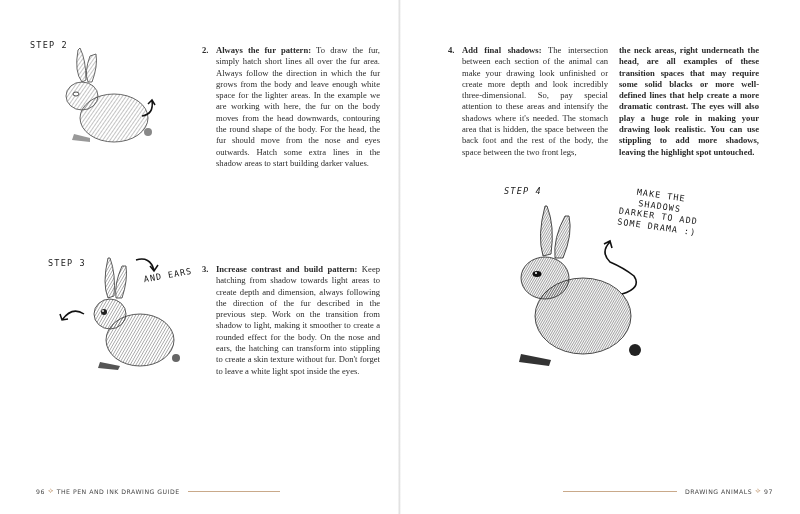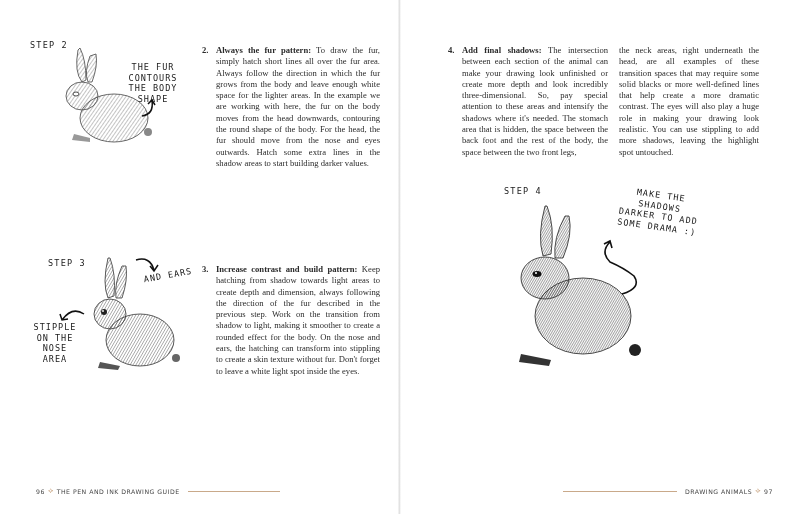--- a/index.html
+++ b/index.html
@@ -42,21 +42,20 @@
         </pattern>
       </defs>
     <path d="M28 8 Q24 30 32 40 L36 38 Q36 18 30 6Z" fill="url(#h2)" stroke="#444" stroke-width="0.8"></path>
     <path d="M40 14 Q34 30 38 40 L42 40 Q48 24 46 12Z" fill="url(#h2)" stroke="#444" stroke-width="0.8"></path>
     <ellipse cx="32" cy="54" rx="16" ry="14" fill="url(#h2)" stroke="#444" stroke-width="0.8"></ellipse>
     <ellipse cx="64" cy="76" rx="34" ry="24" fill="url(#h2)" stroke="#444" stroke-width="0.8"></ellipse>
     <ellipse cx="26" cy="52" rx="3" ry="2" fill="#fff" stroke="#222" stroke-width="0.8"></ellipse>
     <path d="M24 92 L40 96 L40 100 L22 98Z" fill="#999"></path>
     <circle cx="98" cy="90" r="4" fill="#888"></circle>
   </svg>
-  <div class="hand" style="left:118px; top:62px; width:70px;">THE FUR CONTOURS THE BODY SHAPE</div>
   <svg style="position:absolute; left:140px; top:98px;" width="18" height="20">
       <path d="M2 18 Q14 16 12 3 M8 6 L12 2 L15 7" fill="none" stroke="#111" stroke-width="1.5"></path>
     </svg>
 
   <div class="step-text" style="left:216px; top:45px; width:164px;">
     <span class="num">2.</span>
     <span class="lead">Always the fur pattern:</span>
     <span>To draw the fur, simply hatch short lines all over the fur area. Always follow the direction in which the fur grows from the body and leave enough white space for the lighter areas. In the example we are working with here, the fur on the body moves from the head downwards, contouring the round shape of the body. For the head, the fur should move from the nose and eyes outwards. Hatch some extra lines in the shadow areas to start building darker values.</span>
   </div>
 
@@ -73,21 +72,20 @@
     <ellipse cx="56" cy="86" rx="34" ry="26" fill="url(#h3)" stroke="#333" stroke-width="0.8"></ellipse>
     <circle cx="20" cy="58" r="3" fill="#222"></circle>
       <circle cx="19" cy="57" r="0.9" fill="#fff"></circle>
     <path d="M16 108 L36 112 L34 116 L14 114Z" fill="#555"></path>
     <circle cx="92" cy="104" r="4" fill="#666"></circle>
   </svg>
   <div class="hand" style="left:138px; top:270px; width:60px; transform:rotate(-10deg);">AND EARS</div>
   <svg style="position:absolute; left:134px; top:256px;" width="26" height="18">
       <path d="M2 4 Q16 0 20 14 M16 10 L20 15 L24 9" fill="none" stroke="#111" stroke-width="1.5"></path>
     </svg>
-  <div class="hand" style="left:30px; top:322px; width:50px;">STIPPLE ON THE NOSE AREA</div>
   <svg style="position:absolute; left:58px; top:308px;" width="28" height="16">
       <path d="M26 6 Q14 -2 4 12 M2 6 L4 12 L10 11" fill="none" stroke="#111" stroke-width="1.5"></path>
     </svg>
 
   <div class="step-text" style="left:216px; top:264px; width:164px;">
     <span class="num">3.</span>
     <span class="lead">Increase contrast and build pattern:</span>
     <span>Keep hatching from shadow towards light areas to create depth and dimension, always following the direction of the fur described in the previous step. Work on the transition from shadow to light, making it smoother to create a rounded effect for the body. On the nose and ears, the hatching can transform into stippling to create a skin texture without fur. Don't forget to leave a white light spot inside the eyes.</span>
   </div>
 
@@ -100,25 +98,25 @@
 </div>
 
 <div class="gutter"></div>
 
 <div class="page right">
   <div class="step-text" style="left:61px; top:45px; width:146px;">
     <span class="num">4.</span>
     <span class="lead">Add final shadows:</span>
     <span>The intersection between each section of the animal can make your drawing look unfinished or create more depth and look incredibly three-dimensional. So, pay special attention to these areas and intensify the shadows where it's needed. The stomach area that is hidden, the space between the back foot and the rest of the body, the space between the two front legs,</span>
   </div>
-  <div class="step-text" style="left:218px; top:45px; width:140px;">
+  <div class="step-text" style="left:218px; top:45px; width:140px;font-weight:bold;">
     <span>the neck areas, right underneath the head, are all examples of these transition spaces that may require some solid blacks or more well-defined lines that help create a more dramatic contrast. The eyes will also play a huge role in making your drawing look realistic. You can use stippling to add more shadows, leaving the highlight spot untouched.</span>
   </div>
 
-  <div class="step-label" style="left:103px; top:186px;">STEP 4</div>
+  <div class="step-label" style="left:103px; top:186px;font-style:italic;">STEP 4</div>
   <svg class="rabbit" style="left:110px; top:202px;" width="140" height="176" viewBox="0 0 140 176">
     <defs>
         <pattern id="h4" width="2" height="2" patternUnits="userSpaceOnUse" patternTransform="rotate(30)">
           <line x1="0" y1="0" x2="0" y2="2" stroke="#333" stroke-width="0.9"></line>
         </pattern>
       </defs>
     <path d="M34 4 Q26 34 32 54 L40 52 Q44 24 36 4Z" fill="url(#h4)" stroke="#222" stroke-width="0.8"></path>
     <path d="M54 14 Q42 36 44 56 L52 56 Q62 32 58 14Z" fill="url(#h4)" stroke="#222" stroke-width="0.8"></path>
     <ellipse cx="34" cy="76" rx="24" ry="21" fill="url(#h4)" stroke="#222" stroke-width="0.8"></ellipse>
     <ellipse cx="72" cy="114" rx="48" ry="38" fill="url(#h4)" stroke="#222" stroke-width="0.8"></ellipse>

